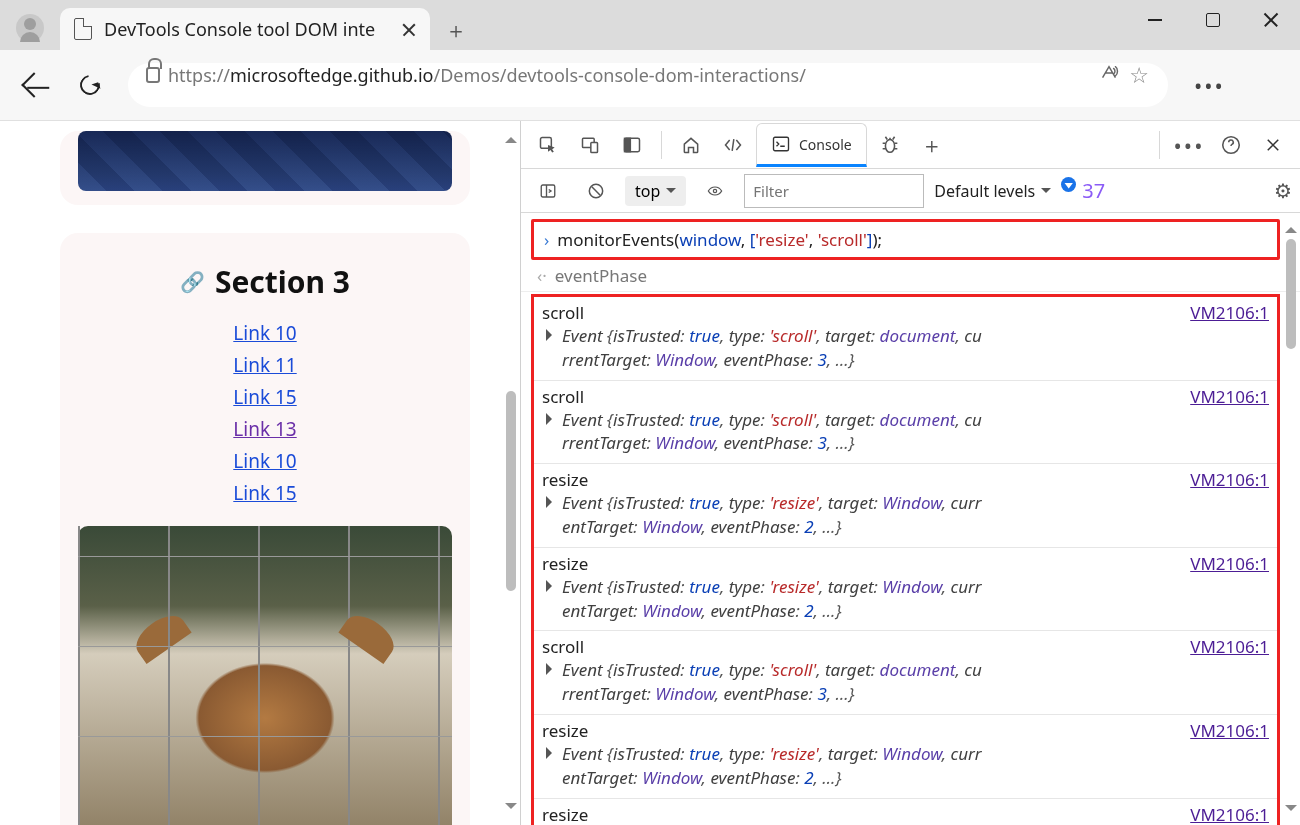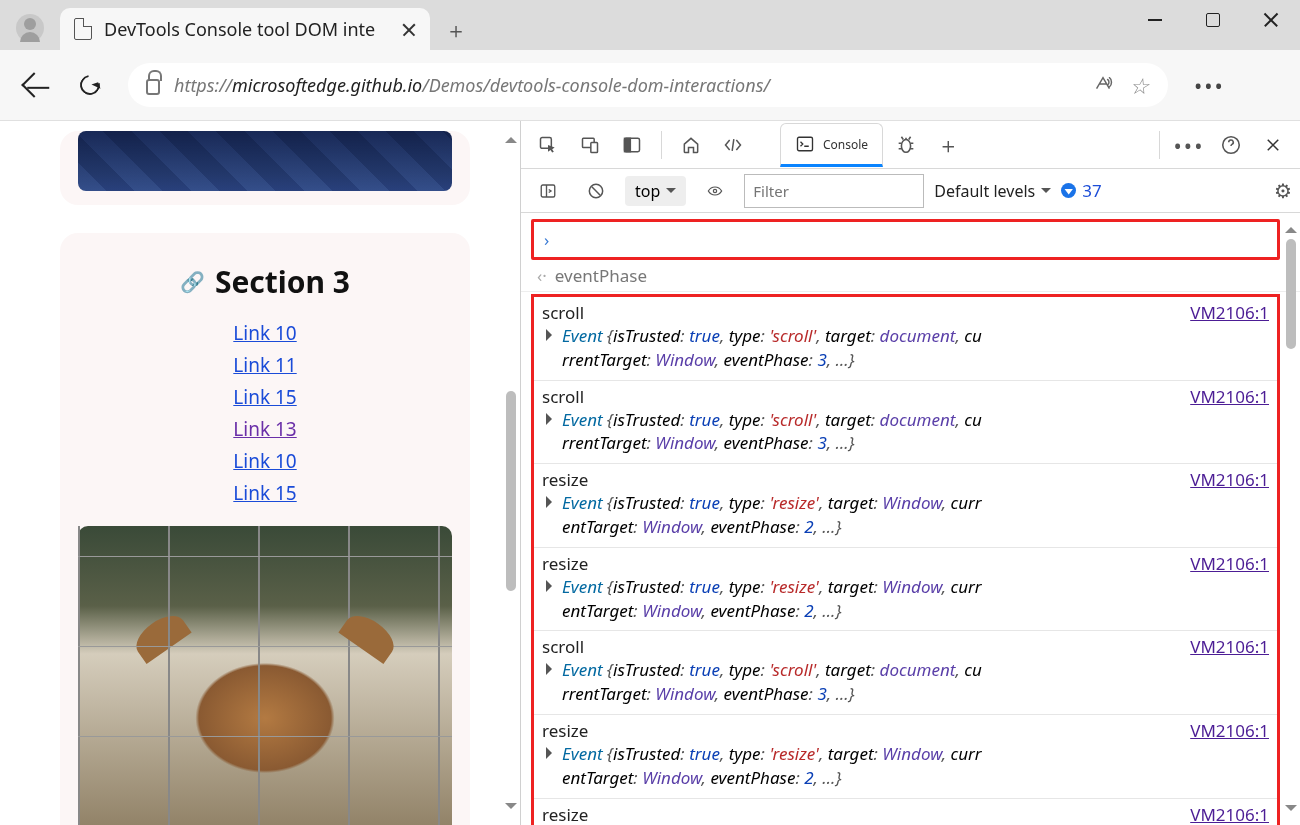--- a/index.html
+++ b/index.html
@@ -25,21 +25,21 @@
 .win-x{position:relative;}
 .win-x::before,.win-x::after{content:"";position:absolute;width:18px;height:1.5px;background:#222;}
 .win-x::before{transform:rotate(45deg);} .win-x::after{transform:rotate(-45deg);}
 
 .toolbar { height: 70px; background:#f7f7f7; display:flex; align-items:center; padding: 0 16px; gap:20px;}
 .nav-btn { width:36px; height:36px; display:flex; align-items:center; justify-content:center; color:#333; cursor:pointer;}
 .arrow-left{width:18px;height:18px;border-left:2px solid #222;border-bottom:2px solid #222;transform:rotate(45deg);position:relative;}
 .arrow-left::after{content:"";position:absolute;width:22px;height:2px;background:#222;transform:rotate(-45deg);top:7px;left:1px;}
 .reload{width:20px;height:20px;border:2.3px solid #222;border-radius:50%;border-top-color:transparent;position:relative;transform:rotate(35deg);}
 .reload::after{content:"";position:absolute;top:-4px;right:-2px;border:5px solid transparent;border-bottom-color:#222;transform:rotate(-10deg);}
-.addrbar { flex:0 0 1040px; height:44px; background:#fff; border-radius:22px; display:flex; align-items:center; padding:0 18px; gap:14px; font-size:18px; color:#777;font-style:italic;}
+.addrbar { flex:0 0 1040px; height:44px; background:#fff; border-radius:22px; display:flex; padding:0 18px; gap:8px; font-size:18px; color:#777;}
 .lock{width:14px;height:16px;border:2px solid #777;border-radius:3px;position:relative;margin-top:4px;}
 .lock::before{content:"";position:absolute;width:10px;height:9px;border:2px solid #777;border-bottom:none;border-radius:6px 6px 0 0;top:-11px;left:0;}
 .urltext{flex:1;white-space:nowrap;overflow:hidden;}
 .urltext .dark{color:#222;}
 .addr-icon{width:22px;height:22px;color:#777;display:flex;align-items:center;justify-content:center;}
 .star{font-size:22px;color:#888;}
 .dots { font-size:22px; letter-spacing:2px; color:#444; cursor:pointer; padding:0 6px;}
 
 
 .content { display:flex; height: calc(825px - 120px); background:#fff; border-top:1px solid #e0e0e0;}
@@ -69,30 +69,30 @@
 .deer::before{left:55px;transform:rotate(-35deg);} .deer::after{right:55px;transform:rotate(35deg);}
 .deer .fence{position:absolute;inset:0;background:
   linear-gradient(#999 1px,transparent 1px) 0 120px/100% 90px,
   linear-gradient(90deg,#888 2px,transparent 2px) 0 0/90px 100%;}
 
 
 .devtools { flex:1; border-left:1px solid #d0d0d0; display:flex; flex-direction:column; background:#fff;}
 .dt-tabs{height:48px;display:flex;align-items:center;border-bottom:1px solid #d8d8d8;padding:0 8px;gap:4px;}
 .dt-ico{width:38px;height:38px;display:flex;align-items:center;justify-content:center;color:#555;cursor:pointer;border-radius:4px;}
 .dt-sep{width:1px;height:28px;background:#d8d8d8;margin:0 6px;}
-.dt-tab{height:44px;padding:0 14px;display:flex;align-items:center;gap:8px;font-size:12px;color:#333;cursor:pointer;border-radius:6px 6px 0 0;margin-left:24px;}
+.dt-tab{height:44px;padding:0 14px;display:flex;align-items:center;gap:8px;font-size:14px;color:#333;cursor:pointer;border-radius:6px 6px 0 0;}
 .dt-tab.active{border:1px solid #d8d8d8;border-bottom:3px solid #0a84ff;background:#fff;margin-bottom:-1px;}
 .dt-tabs .spacer{flex:1;}
 
 .dt-filter{height:44px;display:flex;align-items:center;border-bottom:1px solid #d8d8d8;padding:0 8px;gap:10px;}
 .top-sel{background:#eee;border-radius:4px;padding:4px 10px;display:flex;align-items:center;gap:6px;font-size:16px;cursor:pointer;}
 .chev{width:0;height:0;border:5px solid transparent;border-top-color:#555;margin-top:4px;}
 .filter-in{width:180px;height:30px;border:1px solid #bbb;padding:16px 8px;font-size:15px;color:#888;}
 .levels{display:flex;align-items:center;gap:6px;font-size:16px;color:#222;cursor:pointer;}
-.issue-pill{display:flex;align-items:center;gap:6px;color:#1d4ed8;font-size:17px;}
+.issue-pill{display:flex;gap:6px;color:#8b5cf6;font-size:20px;}
 .issue-dot{width:15px;height:15px;border-radius:50%;background:#1a73e8;display:flex;align-items:center;justify-content:center;}
 .issue-dot::after{content:"";width:9px;height:6px;background:#fff;clip-path:polygon(0 0,100% 0,50% 100%);position:relative;top:1px;}
 .gear{font-size:20px;color:#555;cursor:pointer;margin-left:auto;}
 
 .console-body{flex:1;overflow:hidden;position:relative;font-family:Consolas,"Courier New",monospace;font-size:17px;}
 .cscroll{position:absolute;right:2px;top:8px;bottom:8px;width:14px;}
 .cs-thumb{position:absolute;width:10px;left:2px;background:#bdbdbd;border-radius:5px;top:18px;height:110px;}
 .cs-up{border-bottom-color:#888;top:0;} .cs-down{border-top-color:#888;bottom:0;}
 
 .cmd-row{padding:6px 16px 6px 10px;display:flex;gap:8px;align-items:center;border:3px solid #e22;border-radius:2px;margin:6px 20px 0 10px;}
@@ -103,22 +103,22 @@
 .ret-row{padding:4px 16px;color:#777;border-bottom:1px solid #eee;}
 .ret-caret{color:#aaa;margin-right:8px;}
 
 .log-box{border:3px solid #e22;margin:2px 20px 4px 10px;}
 .log-row{border-bottom:1px solid #e6e6e6;padding:4px 8px 8px 8px;position:relative;}
 .log-head{display:flex;}
 .log-type{color:#222;}
 .log-src{margin-left:auto;color:#4c1d95;text-decoration:underline;cursor:pointer;}
 .log-body{padding-left:20px;font-style:italic;color:#555;position:relative;line-height:1.4;}
 .tri{position:absolute;left:4px;top:5px;width:0;height:0;border:6px solid transparent;border-left-color:#555;}
-.k-obj{color:#0369a1;font-style:italic;}
-.k-prop{color:#000000;font-style:italic;}
+.k-obj{color:#404040;font-style:italic;}
+.k-prop{color:#404040;font-style:italic;}
 .k-bool{color:#0a3fb5;font-style:italic;}
 .k-strv{color:#b82a2a;font-style:italic;}
 .k-id{color:#5a3fa8;font-style:italic;}
 .k-num{color:#0a3fb5;font-style:italic;}
 .k-pun{color:#555;font-style:italic;}
 
 svg{display:block;}
 </style>
 </head>
 <body>
@@ -283,20 +283,23 @@
       <div class="issue-pill">
           <div class="issue-dot"></div>
           <span>37</span>
         </div>
       <div class="gear">⚙</div>
     </div>
 
     <div class="console-body">
       <div class="cmd-row">
         <span class="cmd-caret">›</span>
+        <span class="code">
+          <span class="fn">monitorEvents</span><span class="paren">(</span><span class="kw">window</span><span class="paren">, </span><span class="brk">[</span><span class="str">'resize'</span><span class="paren">, </span><span class="str">'scroll'</span><span class="brk">]</span><span class="paren">);</span>
+        </span>
       </div>
       <div class="ret-row">
         <span class="ret-caret">‹·</span><span>eventPhase</span>
       </div>
       <div class="log-box" id="logbox">
           <div class="log-row">
             <div class="log-head">
               <span class="log-type">scroll</span>
               <span class="log-src">VM2106:1</span>
             </div>

